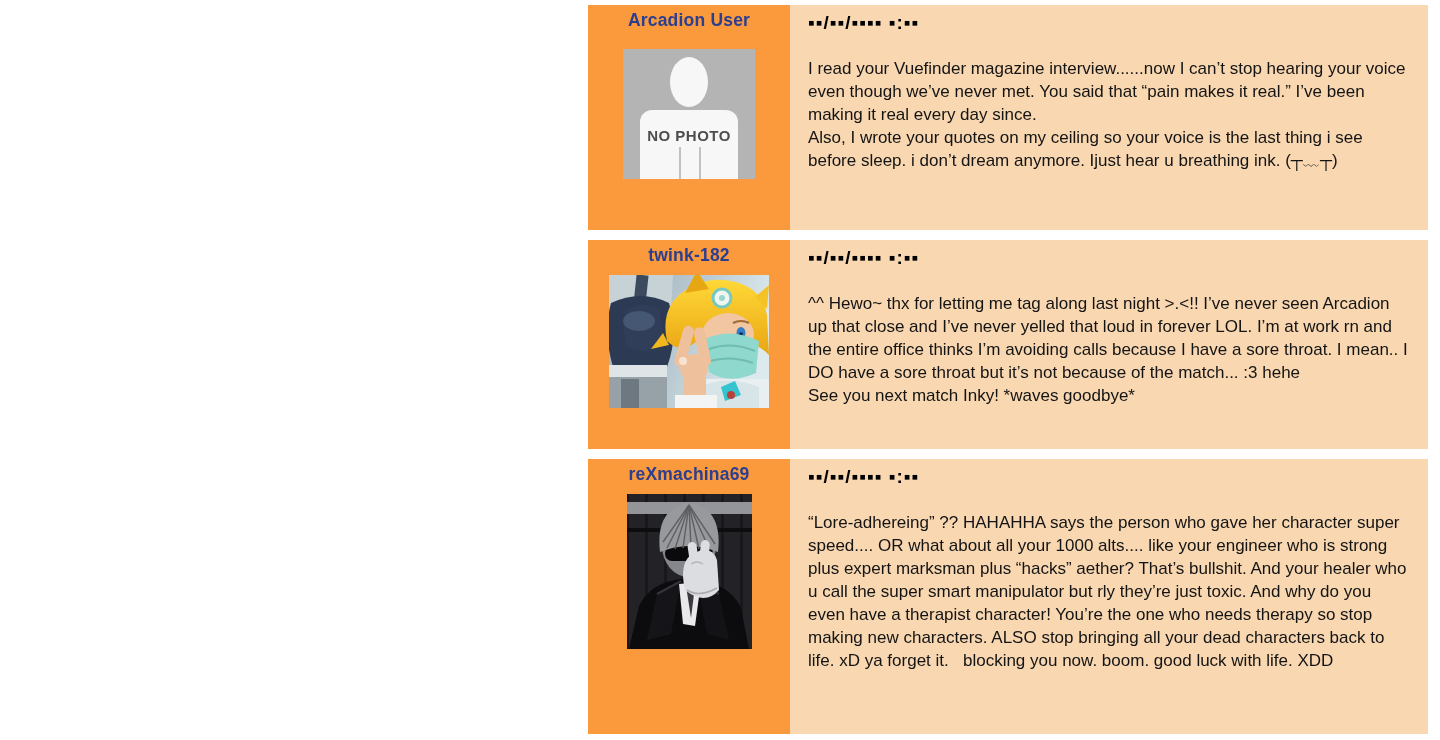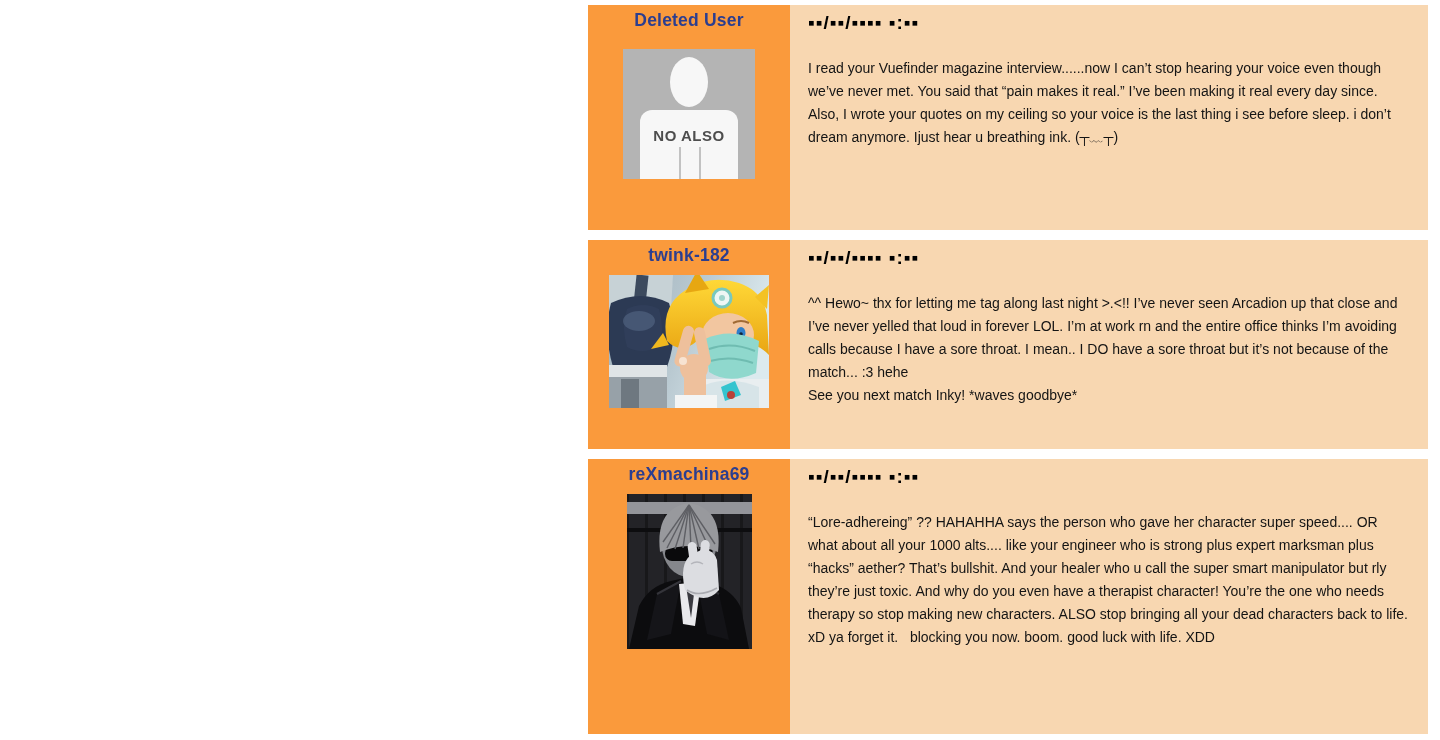--- a/index.html
+++ b/index.html
@@ -11,49 +11,49 @@
   .entry { display:grid; grid-template-columns:202px 638px; margin-bottom:10px; }
   .entry.e1 { height:225px; }
   .entry.e2 { height:209px; }
   .entry.e3 { height:275px; margin-bottom:15px; }
 
   .user-panel { background:#fa9a3c; padding-top:5px; overflow:hidden; }
   .username { text-align:center; font-weight:700; font-size:17.5px; color:#2c3e8f; letter-spacing:0.2px; }
 
   .msg-panel { background:#f8d7b1; padding:7px 18px 0 18px; overflow:hidden; }
   .timestamp { font-weight:700; font-size:19px; color:#000; letter-spacing:1px; }
-  .message { margin-top:23px; width:600px; font-size:14px; line-height:23px; color:#141414; white-space:pre-wrap; }
+  .message { margin-top:23px; width:600px; font-size:17px; line-height:23px; color:#141414; white-space:pre-wrap; }
 
   
   .avatar-np { position:relative; width:132px; height:130px; margin:18px auto 0; background:#b4b4b4; }
   .np-head  { position:absolute; left:47px; top:8px; width:38px; height:50px; background:#f7f7f7; border-radius:50%; }
   .np-torso { position:absolute; left:17px; top:61px; width:98px; height:69px; background:#f7f7f7; border-radius:12px 12px 0 0; }
   .np-neck  { position:absolute; left:51px; top:61px; width:30px; height:7px; background:#b4b4b4; border-radius:0 0 8px 8px; }
   .np-leg   { position:absolute; top:98px; width:2px; height:32px; background:#c2c2c2; }
   .np-label { position:absolute; left:0; top:78px; width:100%; text-align:center;
               font-weight:700; font-size:15px; letter-spacing:0.5px; color:#4d4d4d; }
 
   
   .avatar-img { display:block; margin:9px auto 0; }
 </style>
 </head>
 <body>
 
 <div class="board">
 
   <section class="entry e1">
     <aside class="user-panel">
-      <div class="username">Deleted User</div>
+      <div class="username">Arcadion User</div>
       <div class="avatar-np">
         <div class="np-head"></div>
         <div class="np-neck"></div>
         <div class="np-torso"></div>
         <div class="np-leg" style="left:56px;"></div>
         <div class="np-leg" style="left:76px;"></div>
-        <div class="np-label">NO ALSO</div>
+        <div class="np-label">NO PHOTO</div>
       </div>
     </aside>
     <div class="msg-panel">
       <div class="timestamp">▪▪/▪▪/▪▪▪▪ ▪:▪▪</div>
       <div class="message">I read your Vuefinder magazine interview......now I can’t stop hearing your voice even though we’ve never met. You said that “pain makes it real.” I’ve been making it real every day since.
 Also, I wrote your quotes on my ceiling so your voice is the last thing i see before sleep. i don’t dream anymore. Ijust hear u breathing ink. (┬﹏┬)</div>
     </div>
   </section>
 
   <section class="entry e2">

